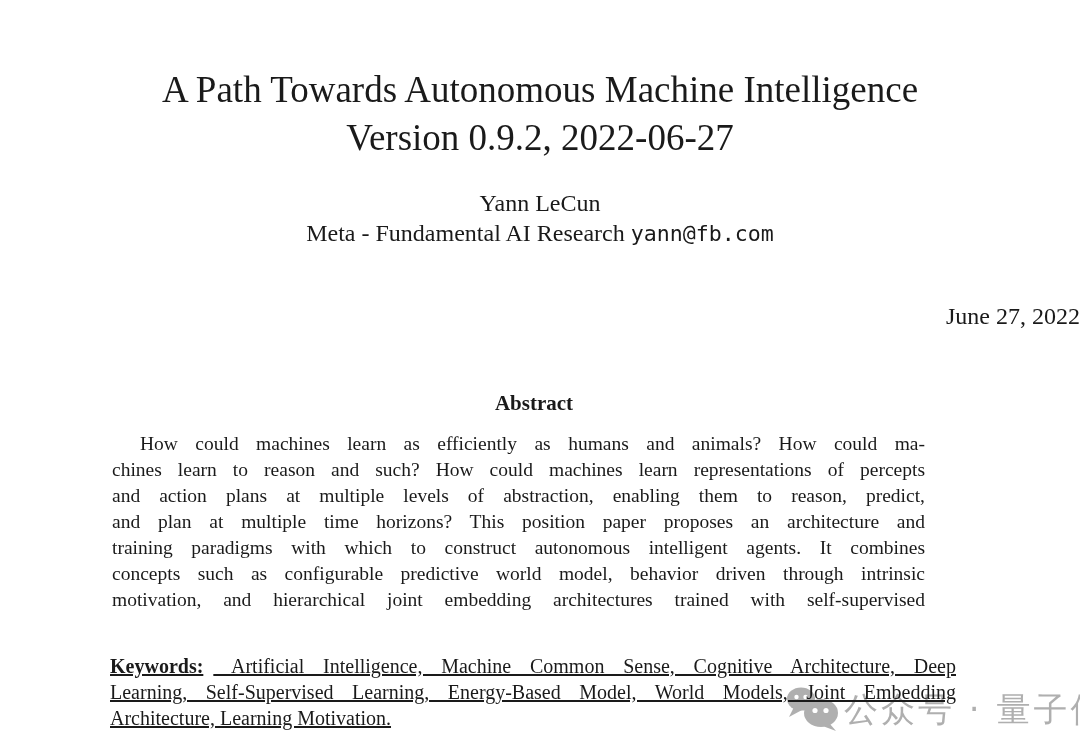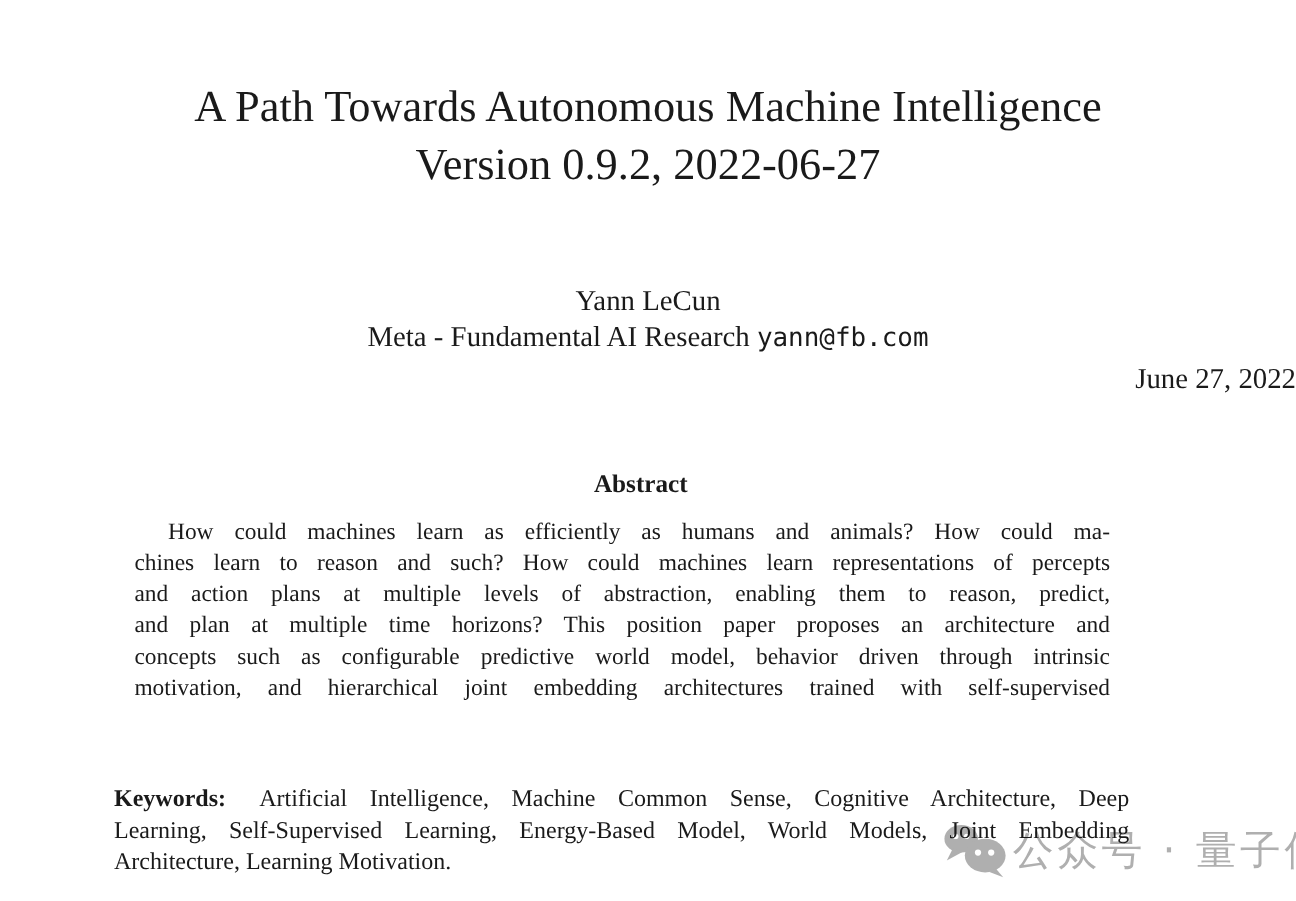--- a/index.html
+++ b/index.html
@@ -33,21 +33,20 @@
   }
   .author-block {
     position: absolute;
     top: 188px;
     left: 0;
     right: 0;
     text-align: center;
     font-size: 24px;
     line-height: 30px;
     z-index: 2;
-    margin-top: 48px;
   }
   .date-line {
     position: absolute;
     top: 303px;
     left: 0;
     right: 0;
     text-align: right;
     font-size: 24px;
     z-index: 2;
   }
@@ -66,25 +65,26 @@
     top: 431px;
     left: 112px;
     width: 813px;
     font-size: 19.5px;
     line-height: 26px;
     z-index: 2;
   }
   .kw-block {
     position: absolute;
     top: 653px;
-    left: 95px;
+    left: 110px;
     width: 846px;
     font-size: 20px;
     line-height: 26px;
     z-index: 2;
+    text-decoration: underline;
   }
   .jline {
     text-align: justify;
     text-align-last: justify;
     white-space: normal;
   }
   .plainline {
     text-align: left;
   }
   .indent {
@@ -154,20 +154,21 @@
 
   <div class="date-line">June 27, 2022</div>
 
   <div class="abstract-heading">Abstract</div>
 
   <div class="abstract-body">
     <div class="jline indent">How could machines learn as efficiently as humans and animals? How could ma-</div>
     <div class="jline">chines learn to reason and such? How could machines learn representations of percepts</div>
     <div class="jline">and action plans at multiple levels of abstraction, enabling them to reason, predict,</div>
     <div class="jline">and plan at multiple time horizons? This position paper proposes an architecture and</div>
+    <div class="jline">training paradigms with which to construct autonomous intelligent agents. It combines</div>
     <div class="jline">concepts such as configurable predictive world model, behavior driven through intrinsic</div>
     <div class="jline">motivation, and hierarchical joint embedding architectures trained with self-supervised</div>
   </div>
 
   <div class="kw-block">
     <div class="jline">
       <span class="kw-label">Keywords:</span>
       <span>Artificial Intelligence, Machine Common Sense, Cognitive Architecture, Deep</span>
     </div>
     <div class="jline">Learning, Self-Supervised Learning, Energy-Based Model, World Models, Joint Embedding</div>

